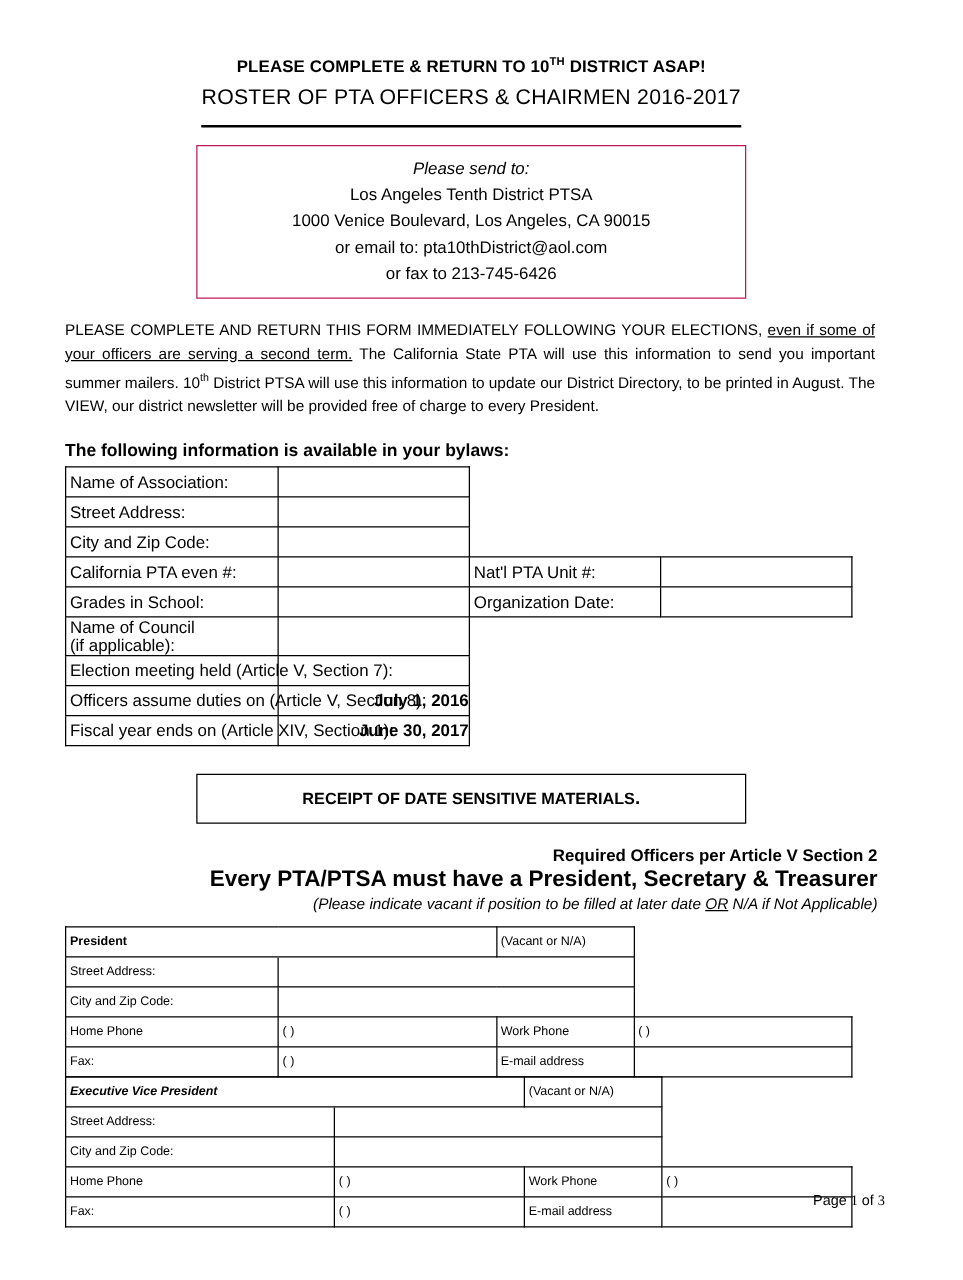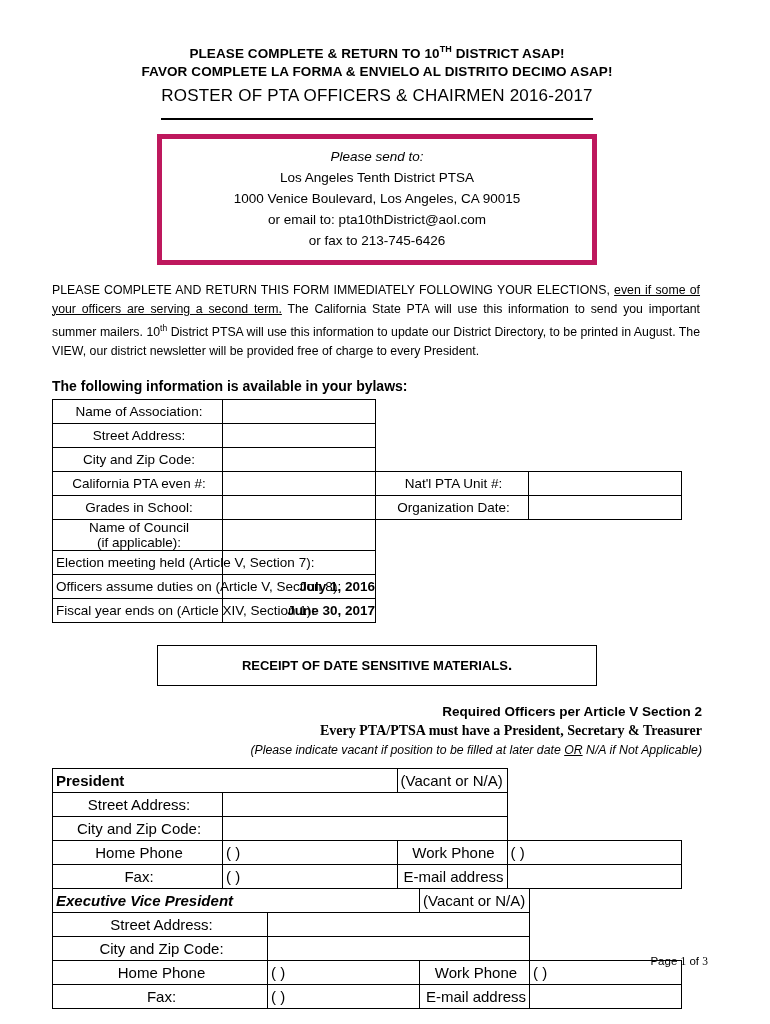--- a/index.html
+++ b/index.html
@@ -48,21 +48,21 @@
     display: inline-block;
     border-bottom: 2px solid #000;
     padding-bottom: 12px;
   }
   .title-wrap { text-align: center; margin-top: 2px; }
 
   
   .sendto {
     width: 440px;
     margin: 14px auto 0 auto;
-    border: 5px solid #be185d;
+    border: 1px solid #be185d;
     text-align: center;
     padding: 7px 6px 9px 6px;
     box-sizing: border-box;
   }
   .sendto div { font-size: 13.5px; line-height: 21px; }
   .sendto .ital { font-style: italic; }
 
   
   .para {
     margin-top: 16px;
@@ -90,21 +90,21 @@
     table-layout: fixed;
   }
   table.form td {
     border: 1px solid #000;
     height: 24px;
     font-size: 13.5px;
     padding: 0 0 0 3px;
     vertical-align: middle;
     box-sizing: border-box;
   }
-  td.lbl { border-right: none; white-space: nowrap; text-align: center; }
+  td.lbl { border-right: none; white-space: nowrap; }
   td.fill { border-left: none; }
   td.val { font-weight: bold; text-align: right; font-size: 12.5px; }
 
   .two-line { line-height: 15px; font-size: 13.5px; padding-top: 2px; padding-bottom: 2px;}
 
   
   .notice {
     width: 440px;
     margin: 22px auto 0 auto;
     border: 1px solid #000;
@@ -117,35 +117,35 @@
   }
   .notice .cap { font-size: 15px; }
   .notice .cap2 { font-size: 13px; }
 
   
   .req {
     text-align: right;
     margin-top: 16px;
   }
   .req .l1 { font-weight: bold; font-size: 13.5px; line-height: 19px;}
-  .req .l2 { font-weight: bold; font-size: 14px; line-height: 19px; font-family: Liberation Serif, serif;}
+  .req .l2 { font-weight: bold; font-size: 18px; line-height: 19px;}
   .req .l3 { font-style: italic; font-size: 12.3px; line-height: 19px; margin-top:1px;}
   .req .l3 .u { text-decoration: underline; }
 
   
   table.officer {
     border-collapse: collapse;
     width: 630px;
     table-layout: fixed;
     margin-top: 8px;
   }
   table.officer td {
     border: 1px solid #000;
     height: 24px;
-    font-size: 15px;
+    font-size: 10px;
     padding: 0 0 0 3px;
     vertical-align: middle;
     box-sizing: border-box;
   }
   .off-title { font-weight: bold; font-size: 15px; }
   .off-title-i { font-weight: bold; font-style: italic; font-size: 15px; }
   .vacant {
     font-size: 11.5px;
     padding-right: 4px;
   }
@@ -164,21 +164,20 @@
 </style>
 </head>
 <body>
 
 <div class="page">
   <div class="inner">
 
     <div class="hdr-line">
       <span>PLEASE COMPLETE &amp; RETURN TO 10</span><sup>TH</sup><span> DISTRICT ASAP!</span>
     </div>
-    <div class="hdr-line">FAVOR COMPLETE LA FORMA &amp; ENVIELO AL DISTRITO DECIMO ASAP!</div>
     <div class="title-wrap">
       <span class="hdr-title">ROSTER OF PTA OFFICERS &amp; CHAIRMEN 2016-2017</span>
     </div>
 
     <div class="sendto">
       <div class="ital">Please send to:</div>
       <div>Los Angeles Tenth District PTSA</div>
       <div>1000 Venice Boulevard, Los Angeles, CA  90015</div>
       <div>or email to: pta10thDistrict@aol.com</div>
       <div>or fax to 213-745-6426</div>

